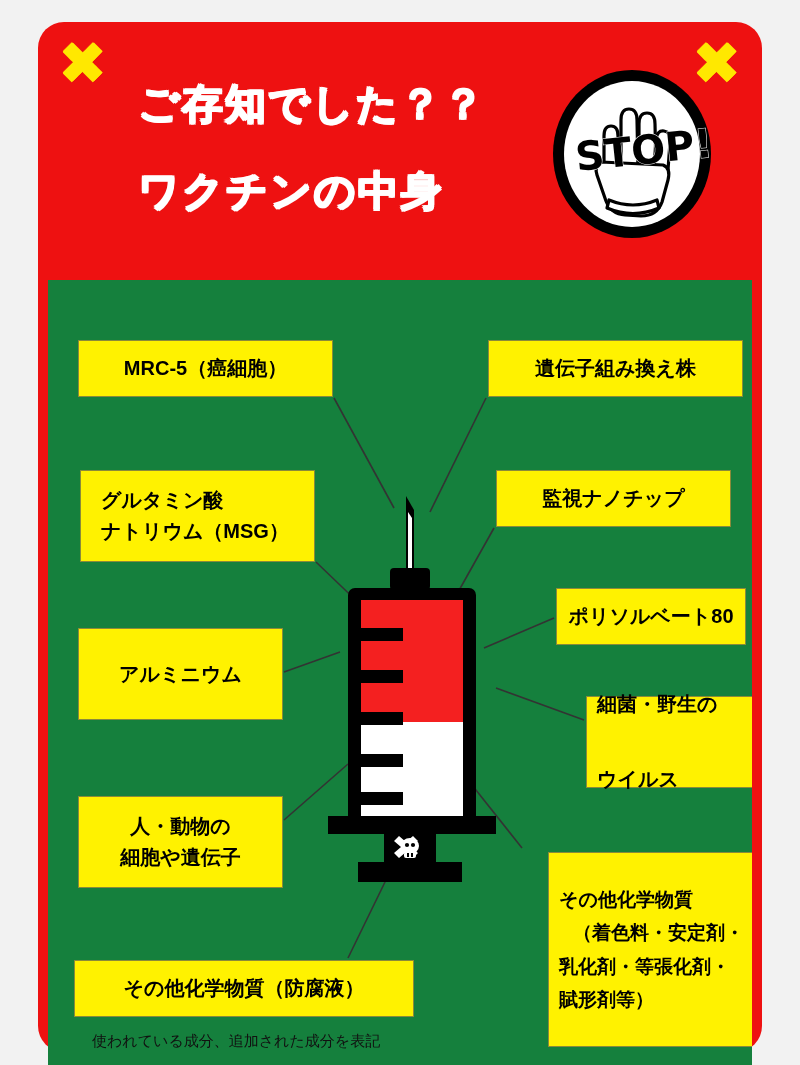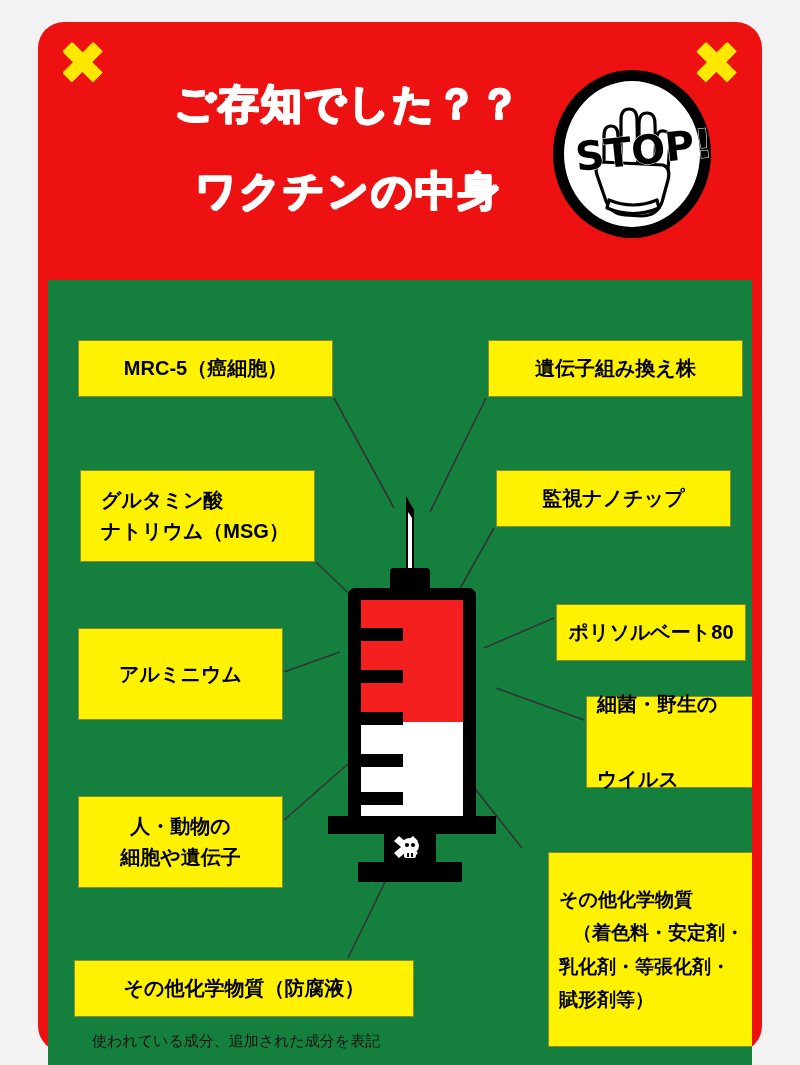--- a/index.html
+++ b/index.html
@@ -48,21 +48,20 @@
     text-shadow: 0 0 1px #ffe800, 1px 0 0 #ffe800, 0 1px 0 #ffe800;
   }
   #corner-x-left  { left: 20px;  top: 18px; }
   #corner-x-right { right: 24px; top: 18px; }
 
   #title-block {
     position: absolute;
     left: 100px;
     top: 62px;
     width: 420px;
-    text-align: center;
   }
   .title-line {
     color: #ffffff;
     font-weight: bold;
     font-size: 41px;
     letter-spacing: 2px;
     line-height: 1.0;
     white-space: nowrap;
     text-shadow: 1px 1px 0 #fff, -1px 1px 0 #fff, 1px -1px 0 #fff, -1px -1px 0 #fff;
   }
@@ -121,21 +120,21 @@
   
   #box-mrc5    { left: 30px;  top: 60px;  width: 255px; height: 57px; }
   #box-msg     { left: 32px;  top: 190px; width: 235px; height: 92px; padding-left: 20px; }
   #box-alum    { left: 30px;  top: 348px; width: 205px; height: 92px; }
   #box-cells   { left: 30px;  top: 516px; width: 205px; height: 92px; }
   #box-formal  { left: 26px;  top: 680px; width: 340px; height: 57px; }
 
   
   #box-gmo     { left: 440px; top: 60px;  width: 255px; height: 57px; }
   #box-nano    { left: 448px; top: 190px; width: 235px; height: 57px; }
-  #box-poly    { left: 508px; top: 324px; width: 190px; height: 57px; }
+  #box-poly    { left: 508px; top: 308px; width: 190px; height: 57px; }
   #box-germs   { left: 538px; top: 416px; width: 200px; height: 92px; gap: 44px; }
   #box-other   { left: 456px; top: 572px; width: 230px; height: 195px; margin-left: 44px; }
 
   #box-other .line { font-size: 19px; line-height: 1.75; }
   #box-other .indent { padding-left: 14px; }
 
   
   #footer-note {
     position: absolute;
     left: 44px;

